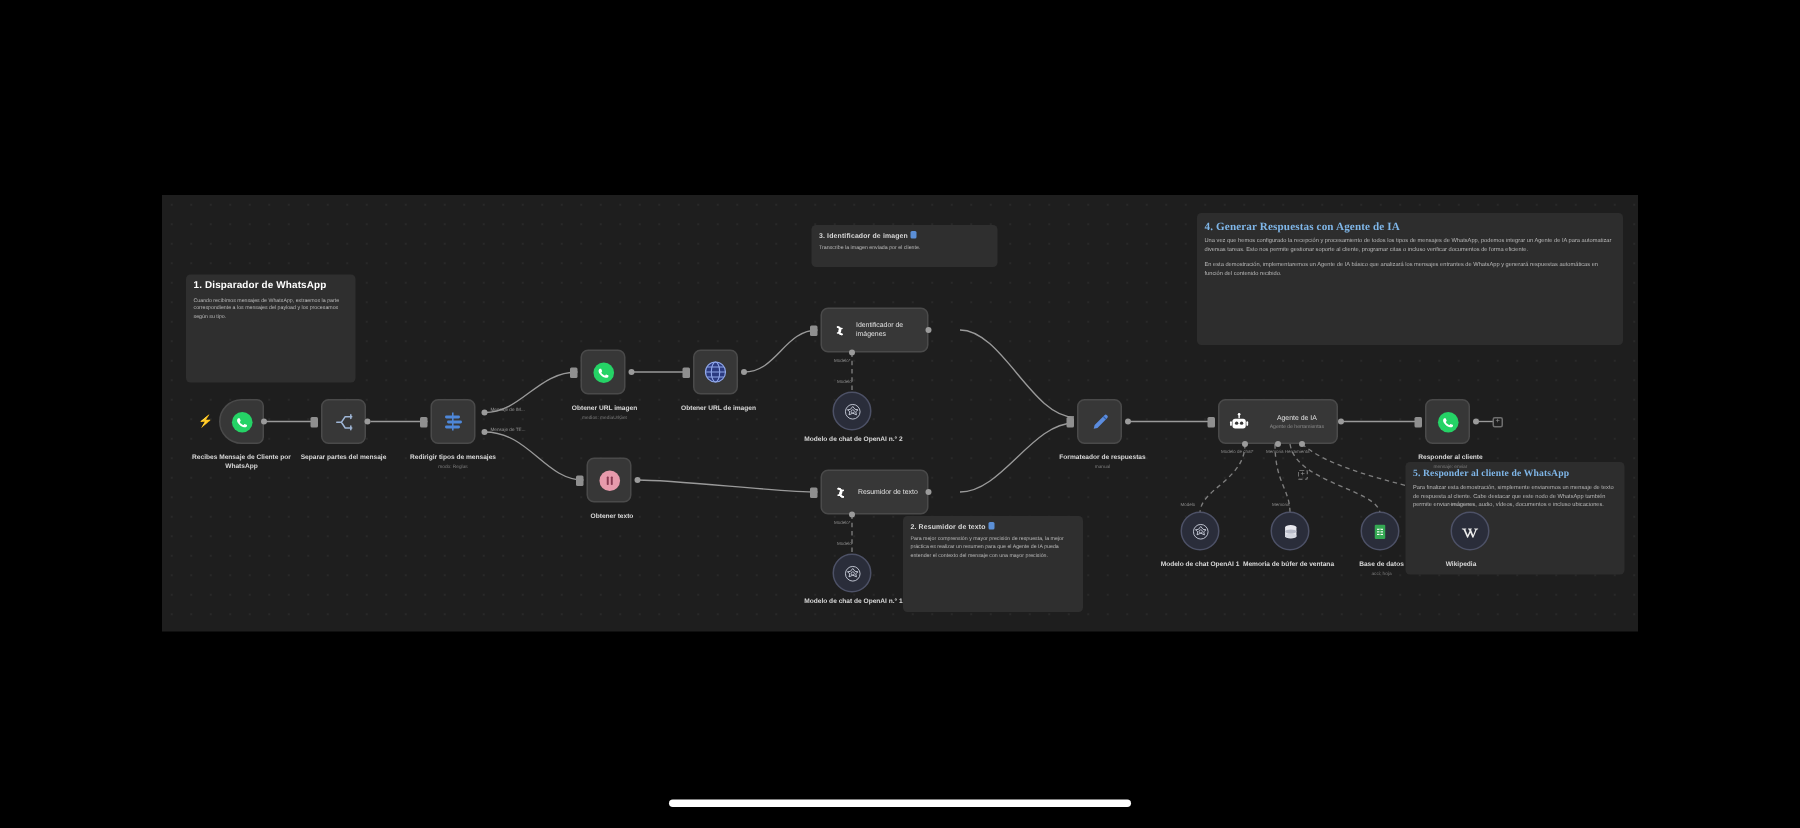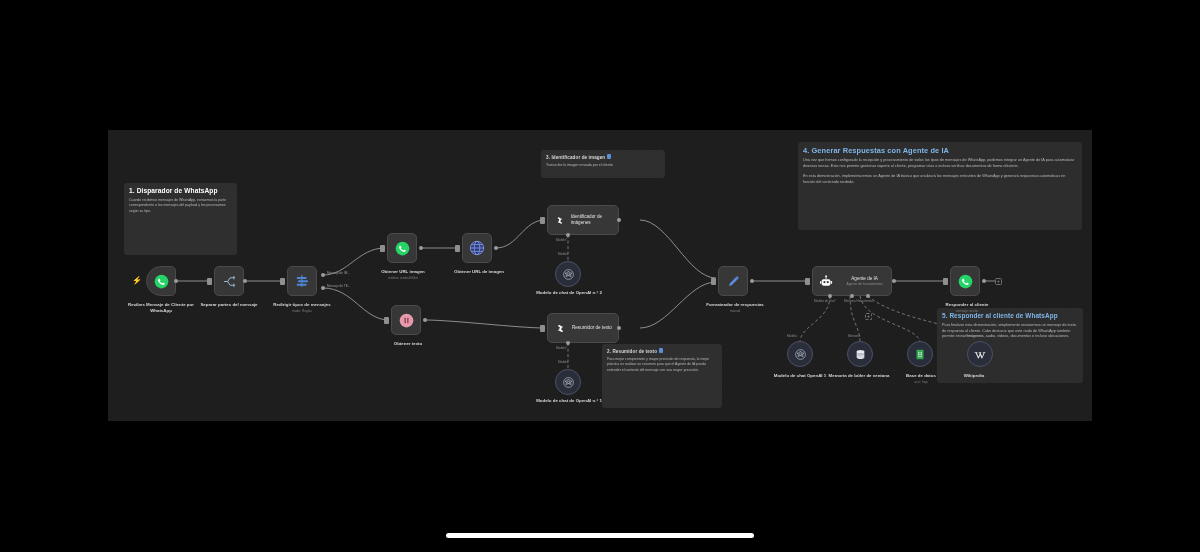--- a/index.html
+++ b/index.html
@@ -41,21 +41,21 @@
     overflow: hidden;
   }
   .note .nt {
     font-size: 6.4px;
     font-weight: 700;
     color: #ffffff;
     line-height: 1.35;
     margin-bottom: 2px;
     letter-spacing: .1px;
   }
-  .note.accent .nt { color: #7fb6e8; }
+  .note.accent .nt { color: #7fb6e8; font-family: Liberation Serif, serif; }
   .note .nb {
     font-size: 3.5px;
     line-height: 1.55;
     color: #b8b8b8;
   }
   .note .nb + .nb { margin-top: 4px; }
   .note .bk {
     display: inline-block;
     width: 4px; height: 5px;
     background: #5b8fd6;

